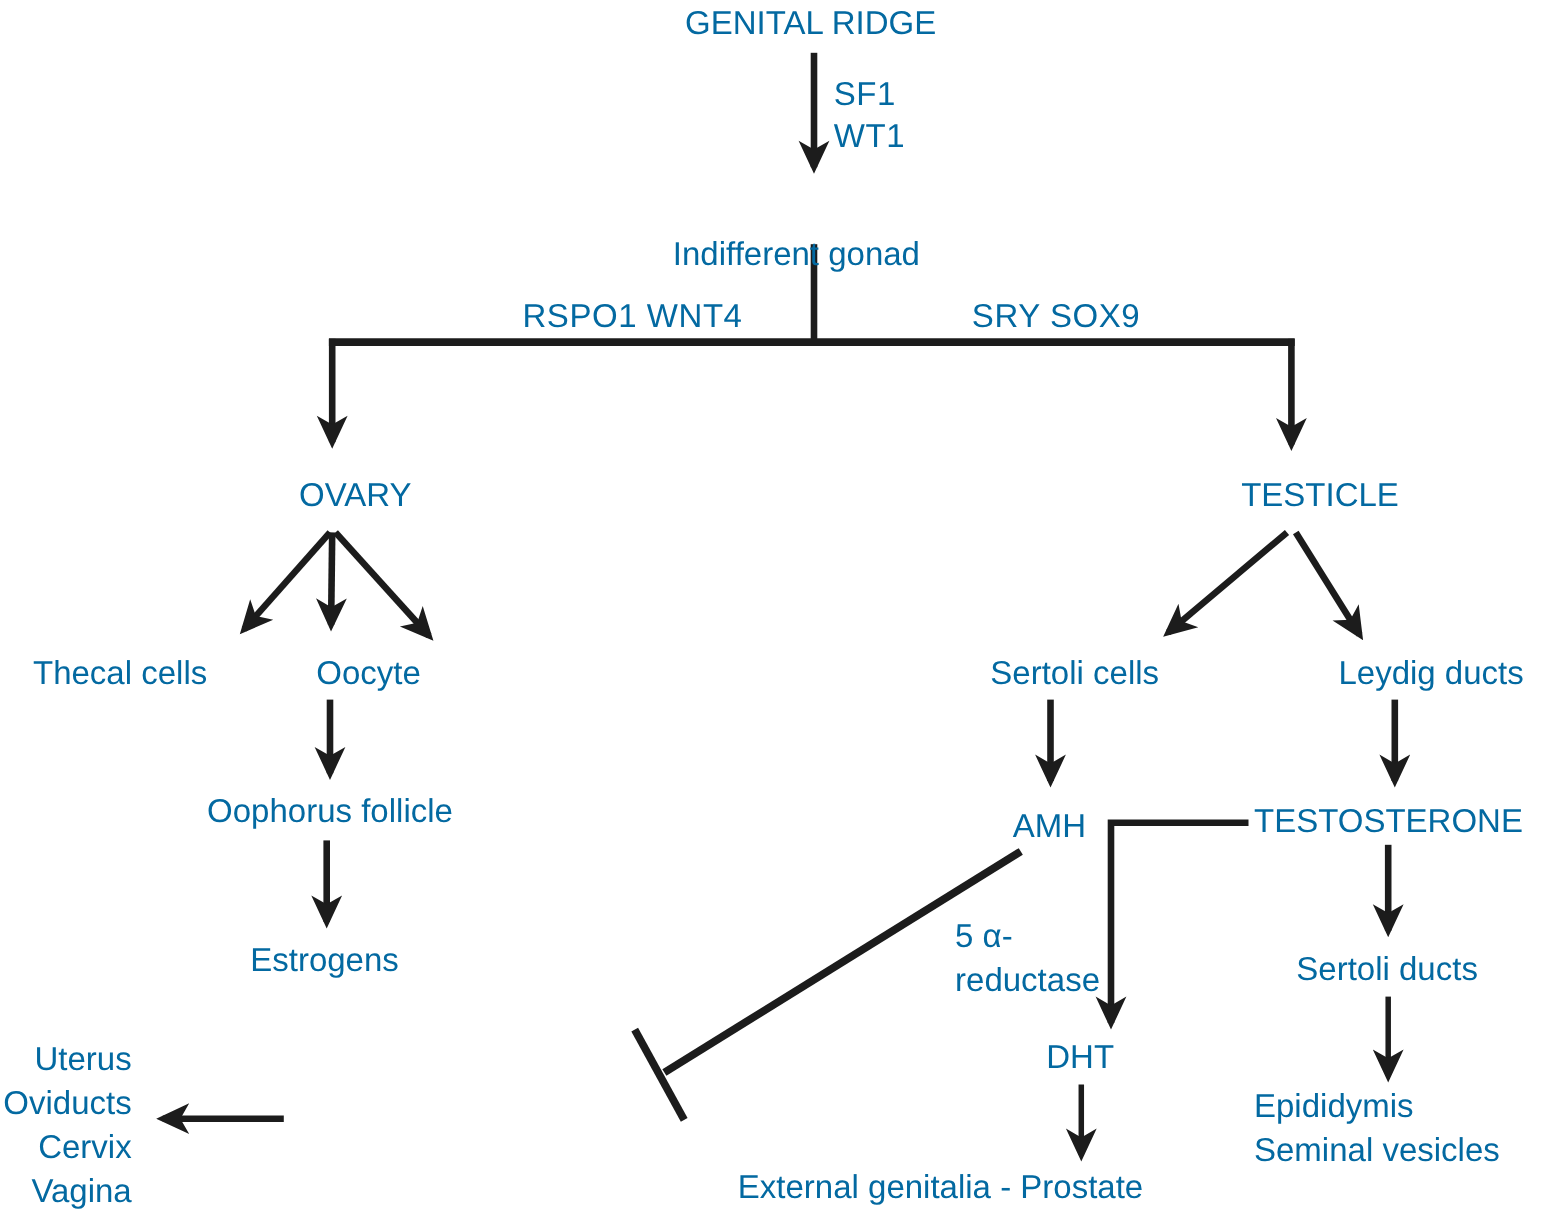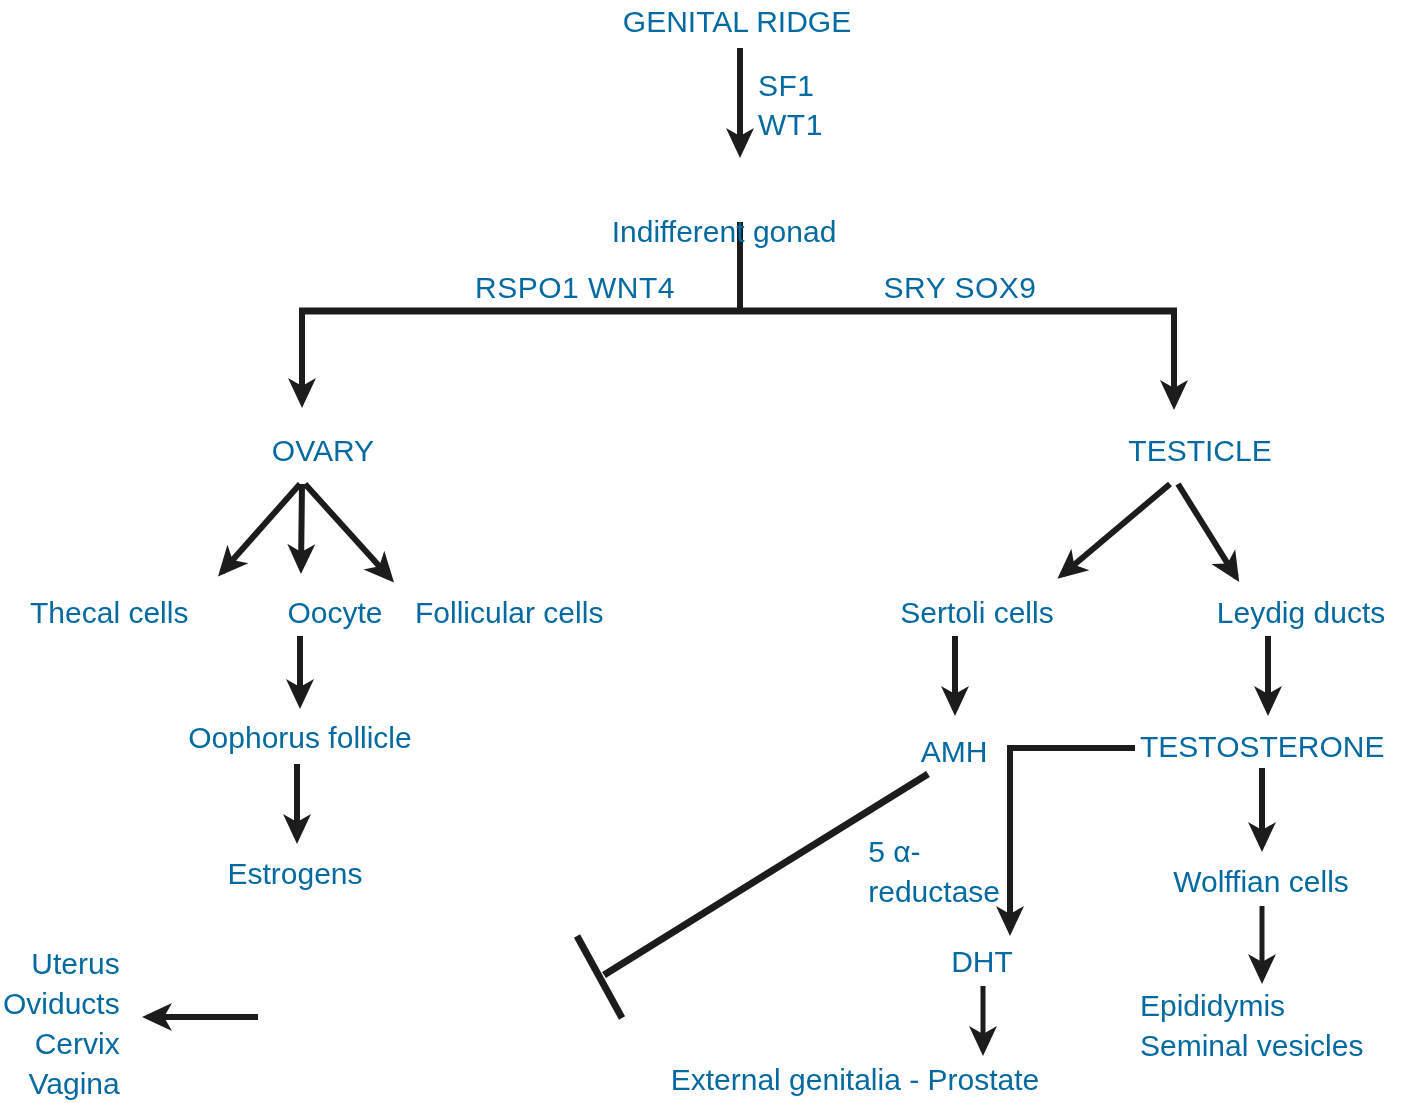--- a/index.html
+++ b/index.html
@@ -89,40 +89,39 @@
   <div class="node center" style="left:724px; top:175px;margin-top:39px;">Indifferent gonad</div>
 
   <div class="node center gene-label" style="left:575px; top:270px;">RSPO1 WNT4</div>
   <div class="node center gene-label" style="left:960px; top:270px;">SRY SOX9</div>
 
   <div class="node center" style="left:302px; top:433px;margin-left:21px;">OVARY</div>
   <div class="node center" style="left:1200px; top:433px;">TESTICLE</div>
 
   <div class="node" style="left:30px; top:595px;">Thecal cells</div>
   <div class="node center" style="left:300px; top:595px;margin-left:35px;">Oocyte</div>
-  <div class="node" style="left:415px; top:595px;">Follicular cells</div>
 
   <div class="node center" style="left:300px; top:720px;">Oophorus follicle</div>
   <div class="node center" style="left:295px; top:856px;">Estrogens</div>
 
   <div class="node center" style="left:977px; top:595px;">Sertoli cells</div>
   <div class="node center" style="left:1301px; top:595px;">Leydig ducts</div>
 
   <div class="node center" style="left:954px; top:734px;">AMH</div>
   <div class="node" style="left:1140px; top:729px;">TESTOSTERONE</div>
 
   <div class="node right multiline" style="left:1000px; top:832px;">
     <span class="line">5 α-</span>
     <span class="line">reductase</span>
   </div>
 
   <div class="node center" style="left:982px; top:944px;">DHT</div>
   <div class="node center" style="left:855px; top:1062px;">External genitalia - Prostate</div>
 
-  <div class="node center" style="left:1261px; top:864px;">Wolffian cells</div>
+  <div class="node center" style="left:1261px; top:864px;">Sertoli ducts</div>
 
   <div class="node multiline" style="left:1140px; top:986px;">
     <span class="line">Epididymis</span>
     <span class="line">Seminal vesicles</span>
   </div>
 
 
   <div class="node multiline" style="left:3px; top:944px;text-align:right;">
     <span class="line">Uterus</span>
     <span class="line">Oviducts</span>

